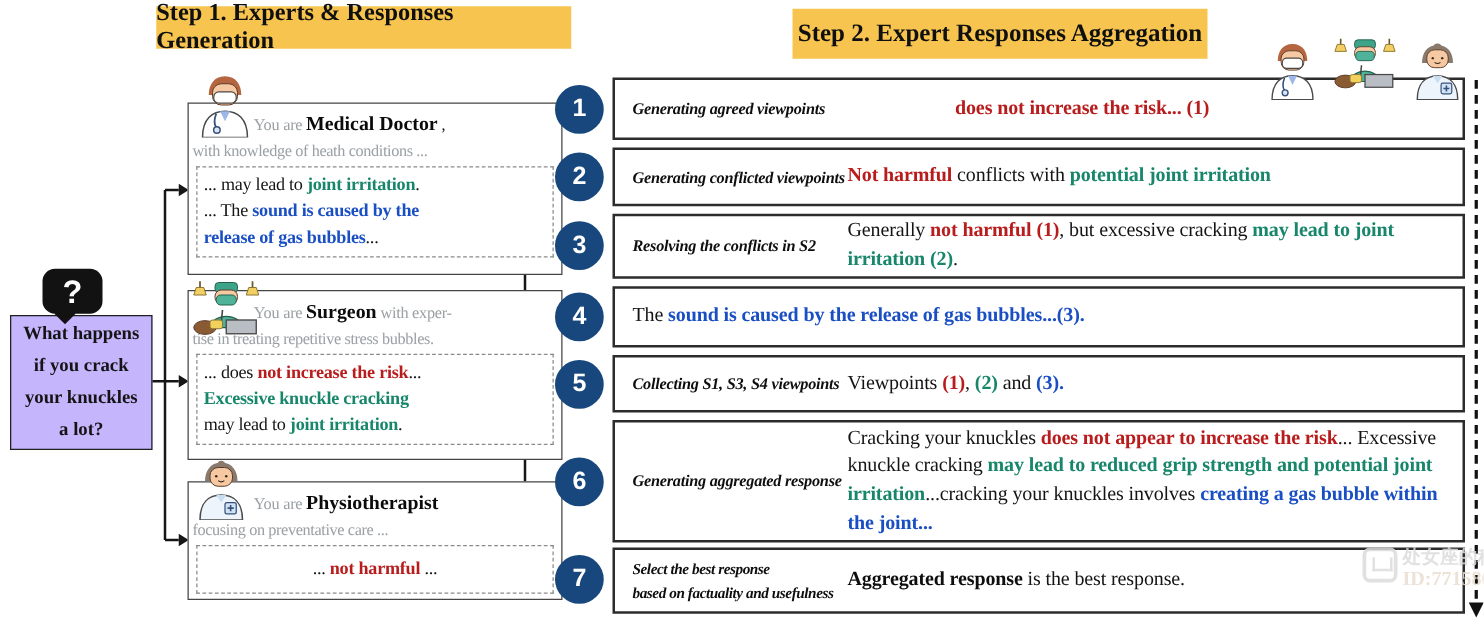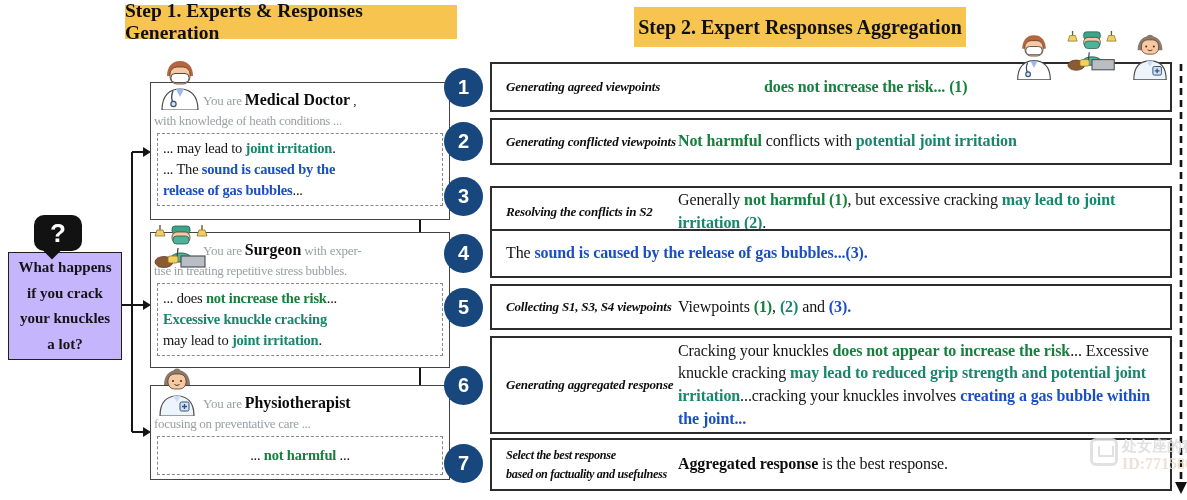--- a/index.html
+++ b/index.html
@@ -44,21 +44,21 @@
   .rowcontent{flex:1;font-size:16px;line-height:1.42;letter-spacing:-0.1px;padding-right:4px;}
   .rowcontent.indent{margin-left:86px;}
   .numcircle{position:absolute;left:444px;width:39px;height:39px;border-radius:50%;background:#17477D;color:#fff;
              display:flex;align-items:center;justify-content:center;font-family:"Liberation Sans",sans-serif;
              font-weight:bold;font-size:20px;z-index:4;}
 
   
   .seg-plain{color:#141414;}
   .seg-gray{color:#9aa0a4;}
   .seg-name{color:#0b0b0b;font-weight:bold;font-size:1.22em;letter-spacing:0;}
-  .seg-orange{color:#15803d;font-weight:bold;}
+  .seg-orange{color:#b91c1c;font-weight:bold;}
   .seg-teal{color:#17866B;font-weight:bold;}
   .seg-blue{color:#1A4FC4;font-weight:bold;}
   .seg-bold{color:#0e0e0e;font-weight:bold;}
 
   
   .experts-top{position:absolute;left:1014px;top:30px;display:flex;gap:10px;align-items:flex-end;z-index:4;}
 
   
   .watermark{position:absolute;left:1090px;top:438px;display:flex;gap:4px;z-index:6;opacity:0.85;}
   .wm-logo{width:28px;height:28px;border:3px solid #dcdcdc;border-radius:6px;box-sizing:border-box;position:relative;}
@@ -168,21 +168,21 @@
     <div class="rowcontent indent"><span class="seg-orange">does not increase the risk... (1)</span></div>
   </div>
 
   <div class="numcircle" style="top:122px">2</div>
   <div class="s2row" style="top:118px;height:47px">
     <div class="rowlabel">Generating conflicted viewpoints</div>
     <div class="rowcontent"><span class="seg-orange">Not harmful</span><span class="seg-plain"> conflicts with </span><span class="seg-teal">potential joint irritation</span></div>
   </div>
 
   <div class="numcircle" style="top:177px">3</div>
-  <div class="s2row" style="top:186px;height:52px">
+  <div class="s2row" style="top:171px;height:52px">
     <div class="rowlabel">Resolving the conflicts in S2</div>
     <div class="rowcontent"><span class="seg-plain">Generally </span><span class="seg-orange">not harmful (1)</span><span class="seg-plain">, but excessive cracking </span><span class="seg-teal">may lead to joint irritation (2)</span><span class="seg-plain">.</span></div>
   </div>
 
   <div class="numcircle" style="top:234px">4</div>
   <div class="s2row" style="top:229px;height:49px">
     <div class="rowcontent"><span class="seg-plain">The </span><span class="seg-blue">sound is caused by the release of gas bubbles...(3).</span></div>
   </div>
 
   <div class="numcircle" style="top:288px">5</div>

